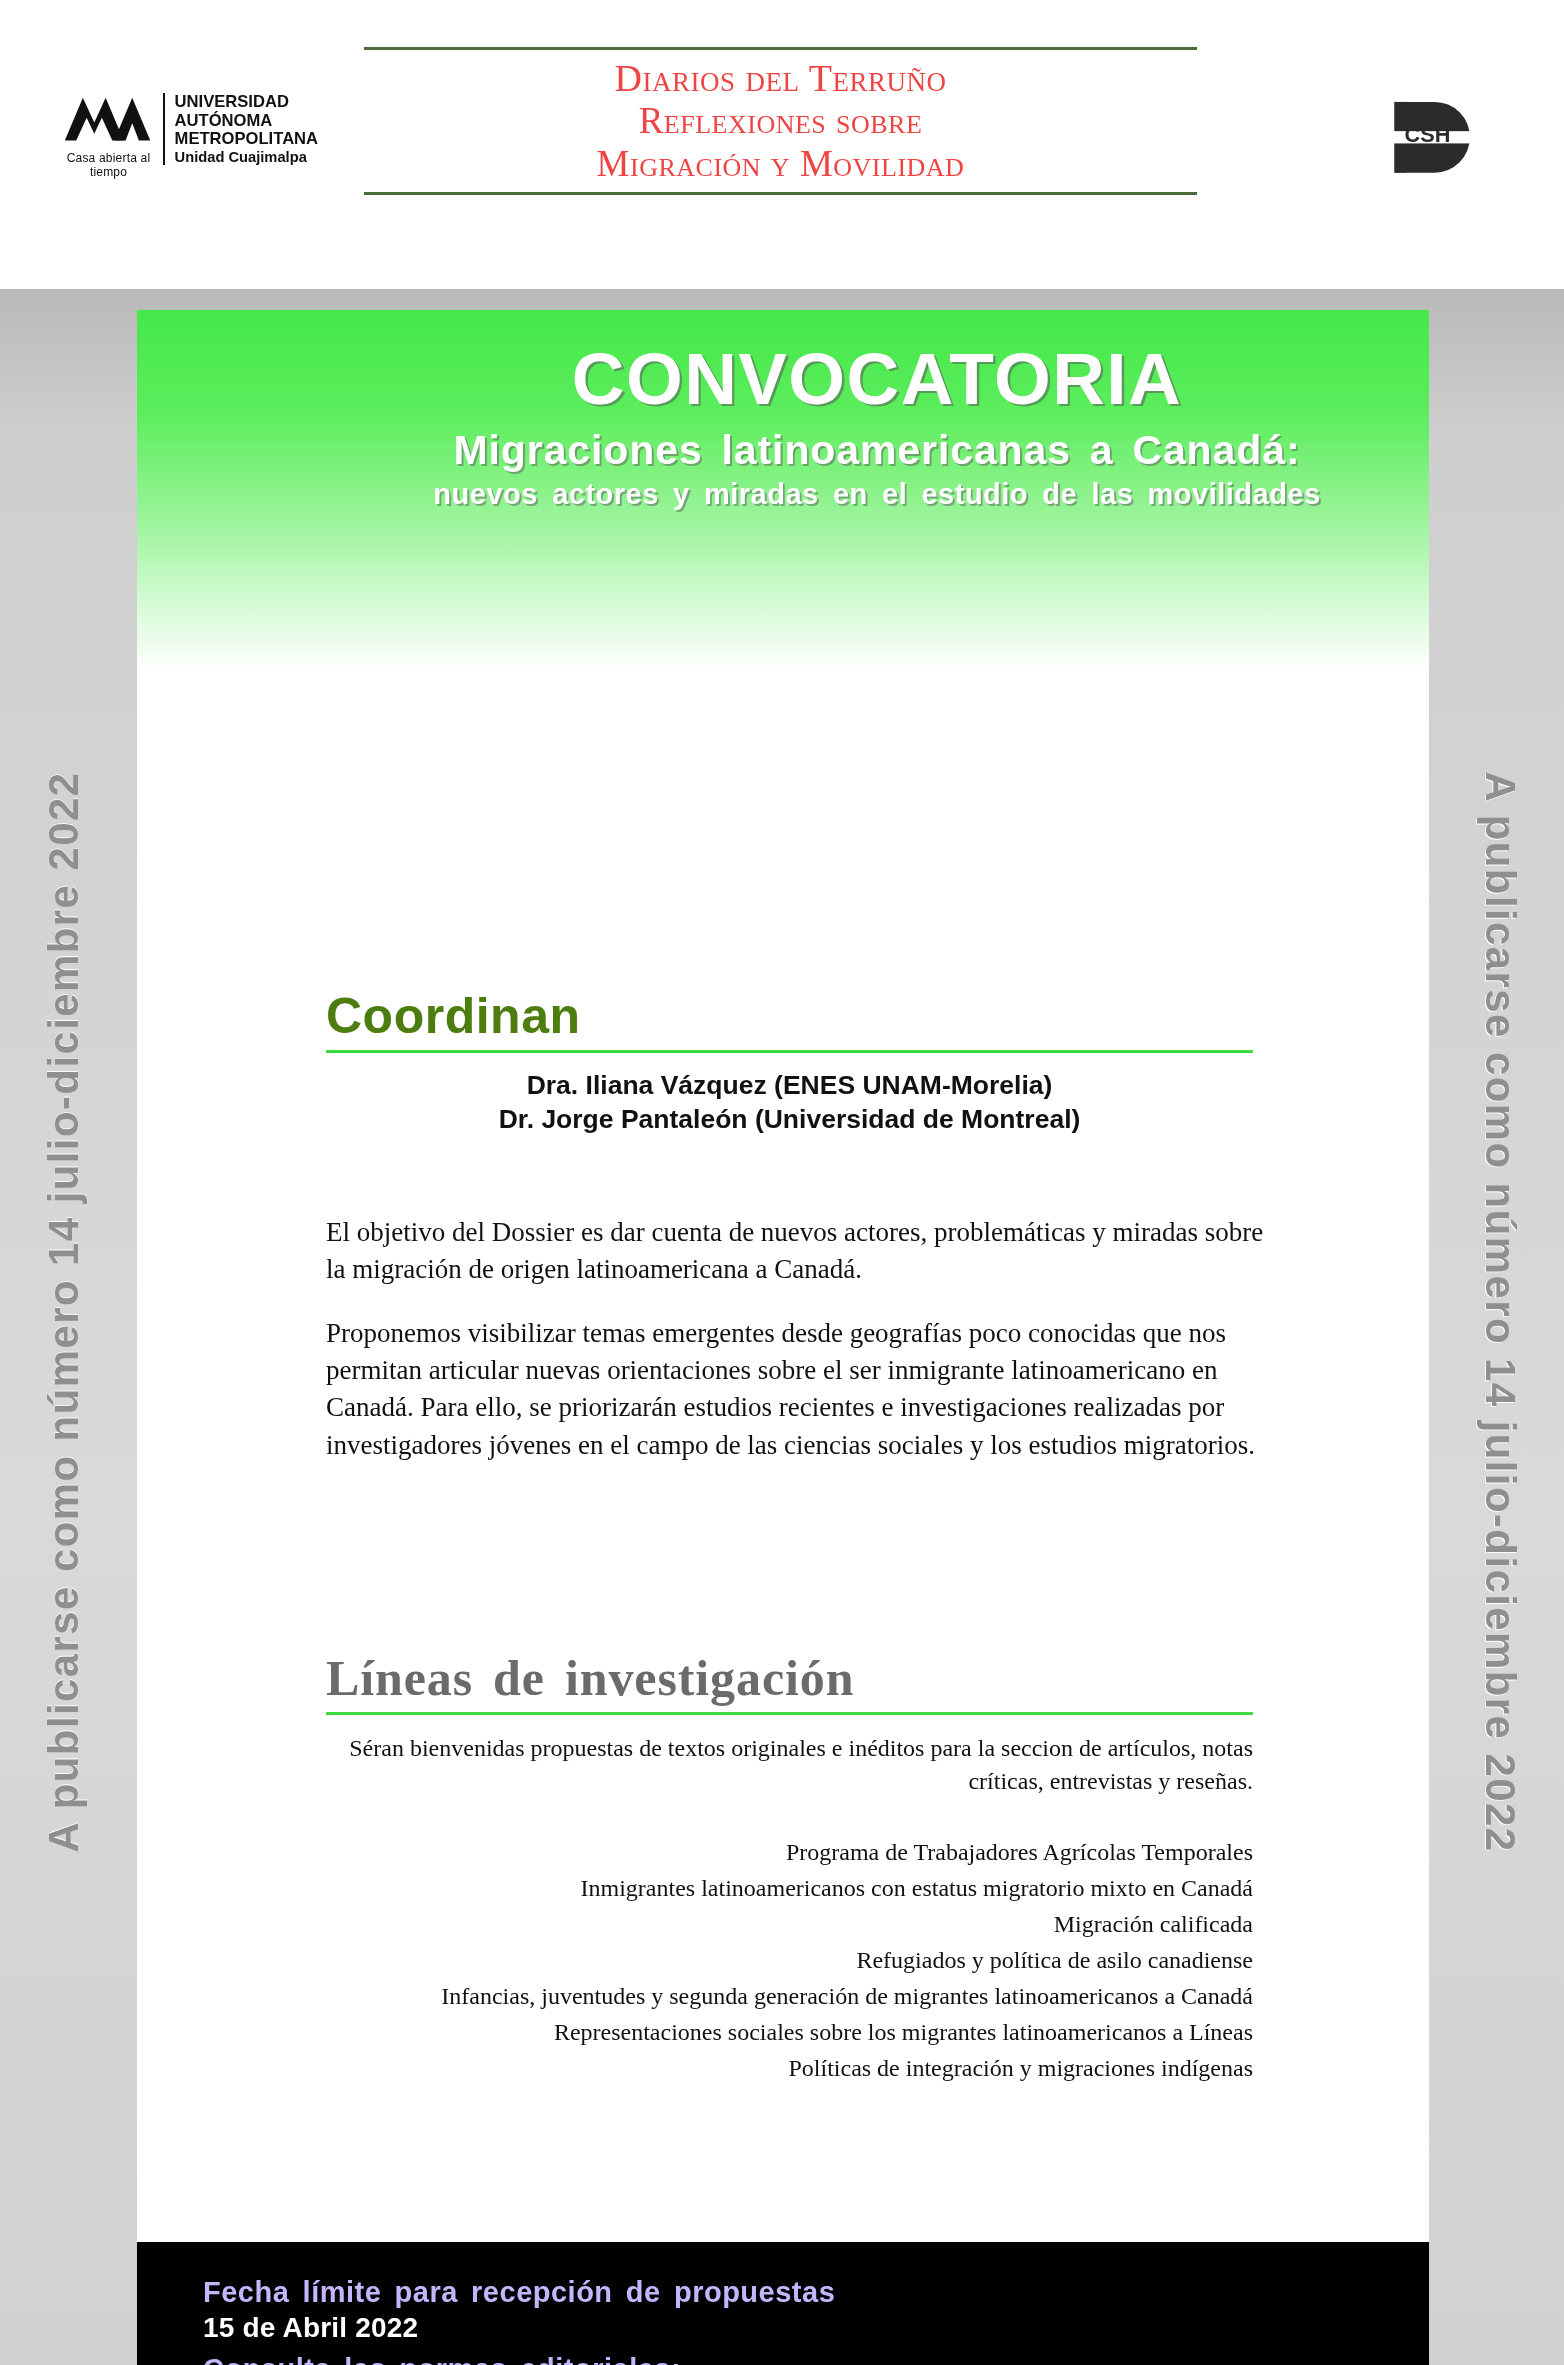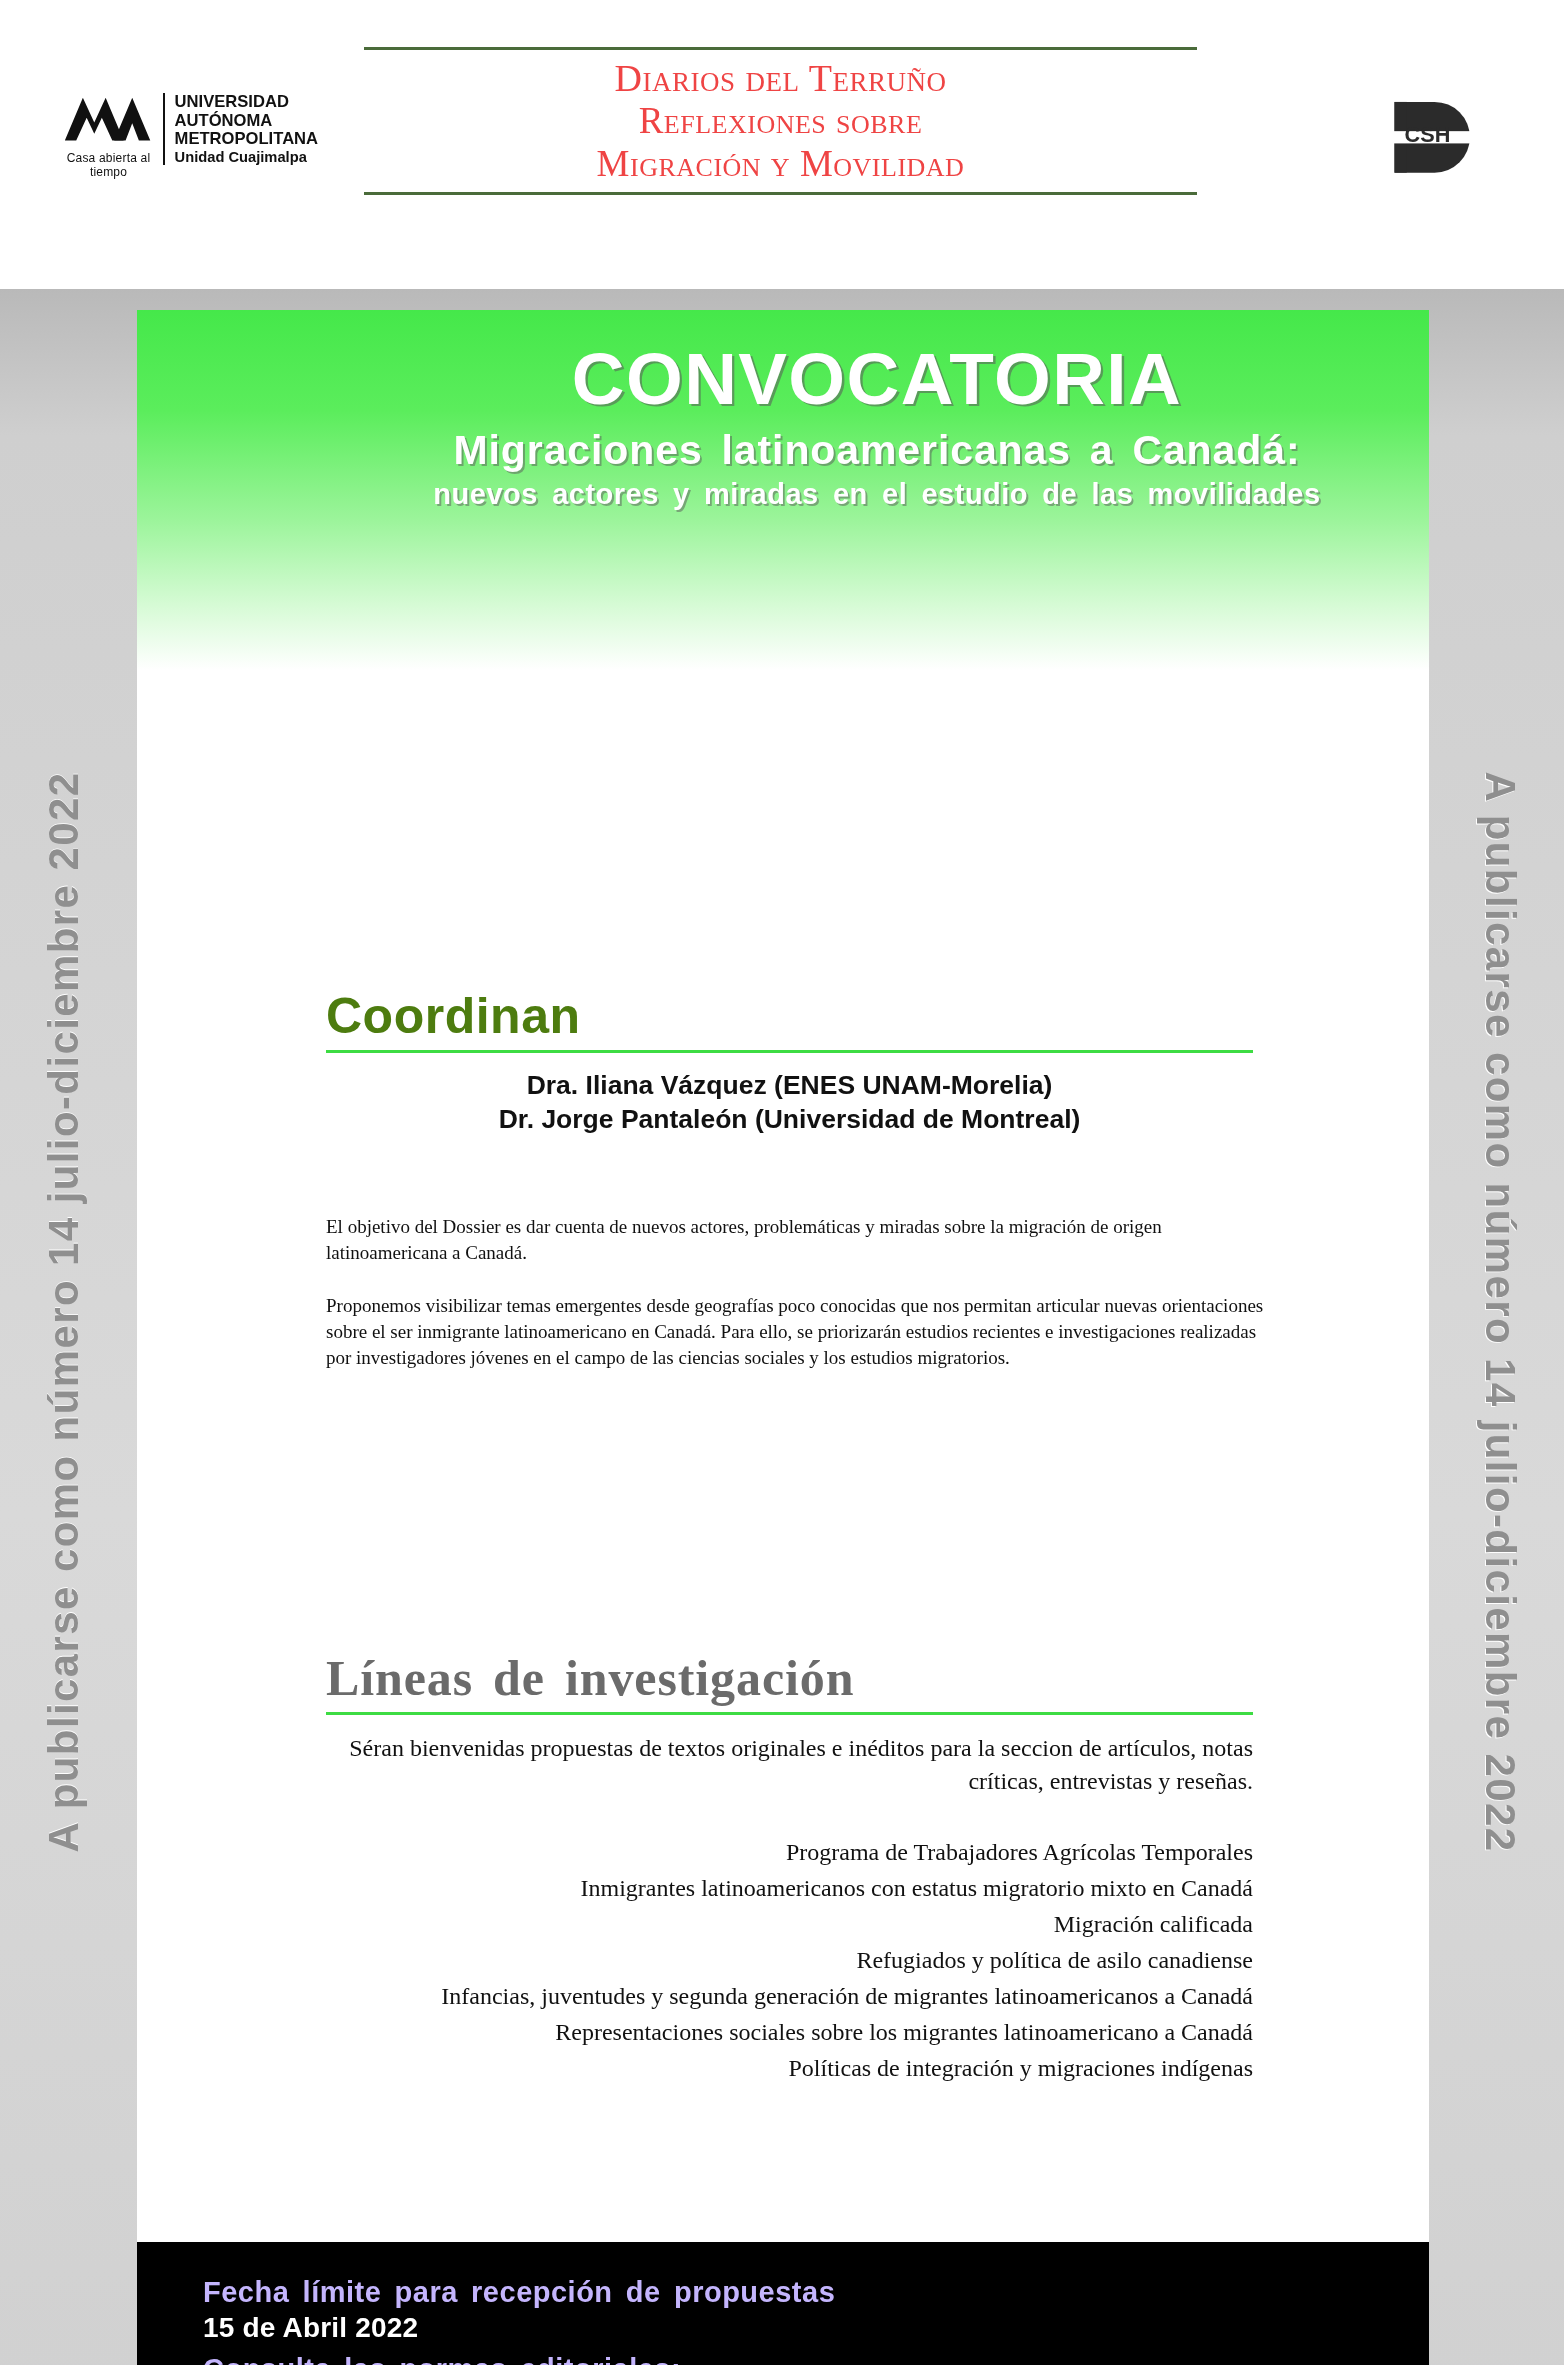--- a/index.html
+++ b/index.html
@@ -223,21 +223,21 @@
     line-height: 1.28;
     text-align: center;
   }
 
   .body-text {
     position: absolute;
     left: 189px;
     top: 904px;
     width: 942px;
     font-family: "Liberation Serif", serif;
-    font-size: 19px;
+    font-size: 27px;
     color: #111;
     line-height: 1.38;
   }
   .body-text p { margin: 0 0 26.5px 0; }
   .body-text p:last-child { margin-bottom: 0; }
 
   
   .lineas-wrap {
     position: absolute;
     top: 1339px;
@@ -379,21 +379,21 @@
       <div class="lineas-wrap">
         <div class="lineas-head">Líneas de investigación</div>
         <div class="green-rule"></div>
         <div class="lineas-intro">Séran bienvenidas propuestas de textos originales e inéditos para la seccion de artículos, notas críticas, entrevistas y reseñas.</div>
         <ul class="lineas-list">
           <li>Programa de Trabajadores Agrícolas Temporales</li>
           <li>Inmigrantes latinoamericanos con estatus migratorio mixto en Canadá</li>
           <li>Migración calificada</li>
           <li>Refugiados y política de asilo canadiense</li>
           <li>Infancias, juventudes y segunda generación de migrantes latinoamericanos a Canadá</li>
-          <li>Representaciones sociales sobre los migrantes latinoamericano a Canadá</li>
+          <li>Representaciones sociales sobre los migrantes latinoamericanos a Líneas</li>
           <li>Políticas de integración y migraciones indígenas</li>
         </ul>
       </div>
     </div>
 
     <div class="black-block">
       <div class="black-inner">
         <div class="bb-grey">Fecha límite para recepción de propuestas</div>
         <div class="bb-white">15 de Abril 2022</div>
         <div class="bb-grey">Consulta las normas editoriales:</div>

